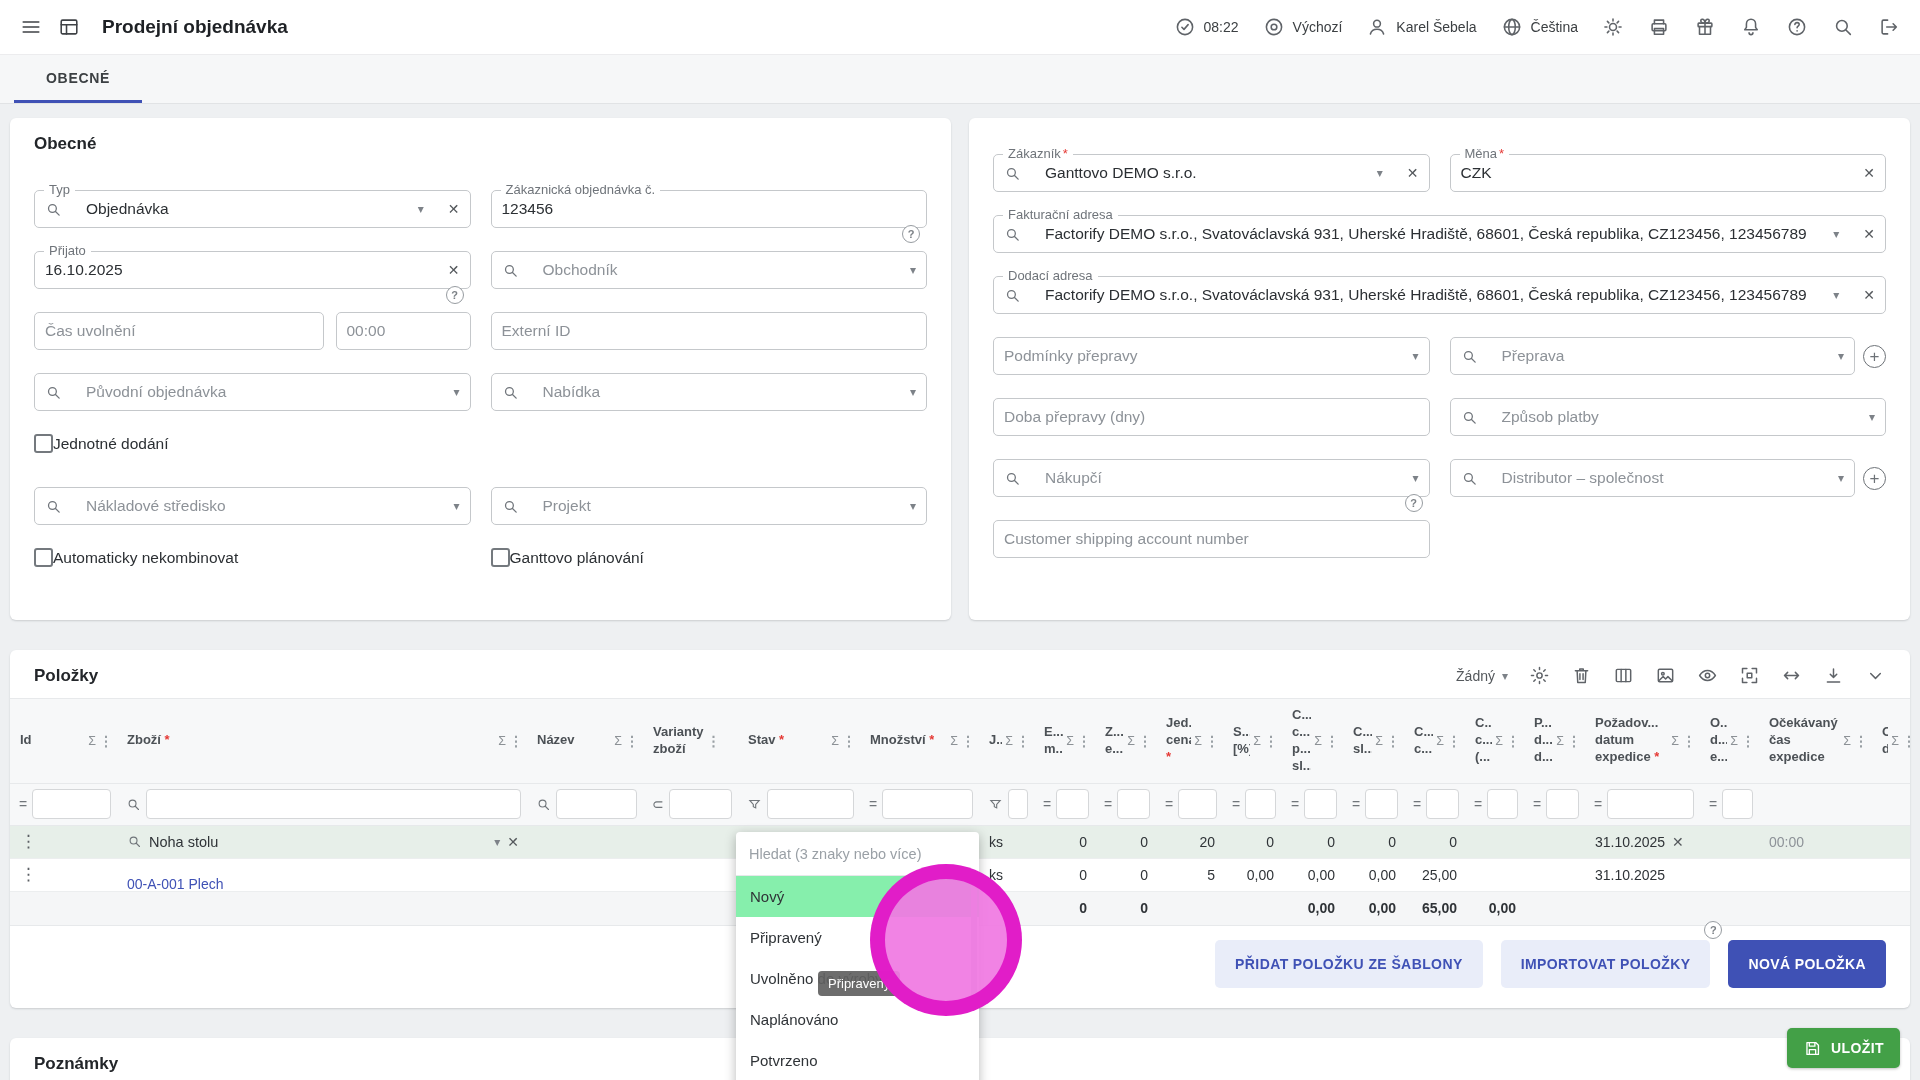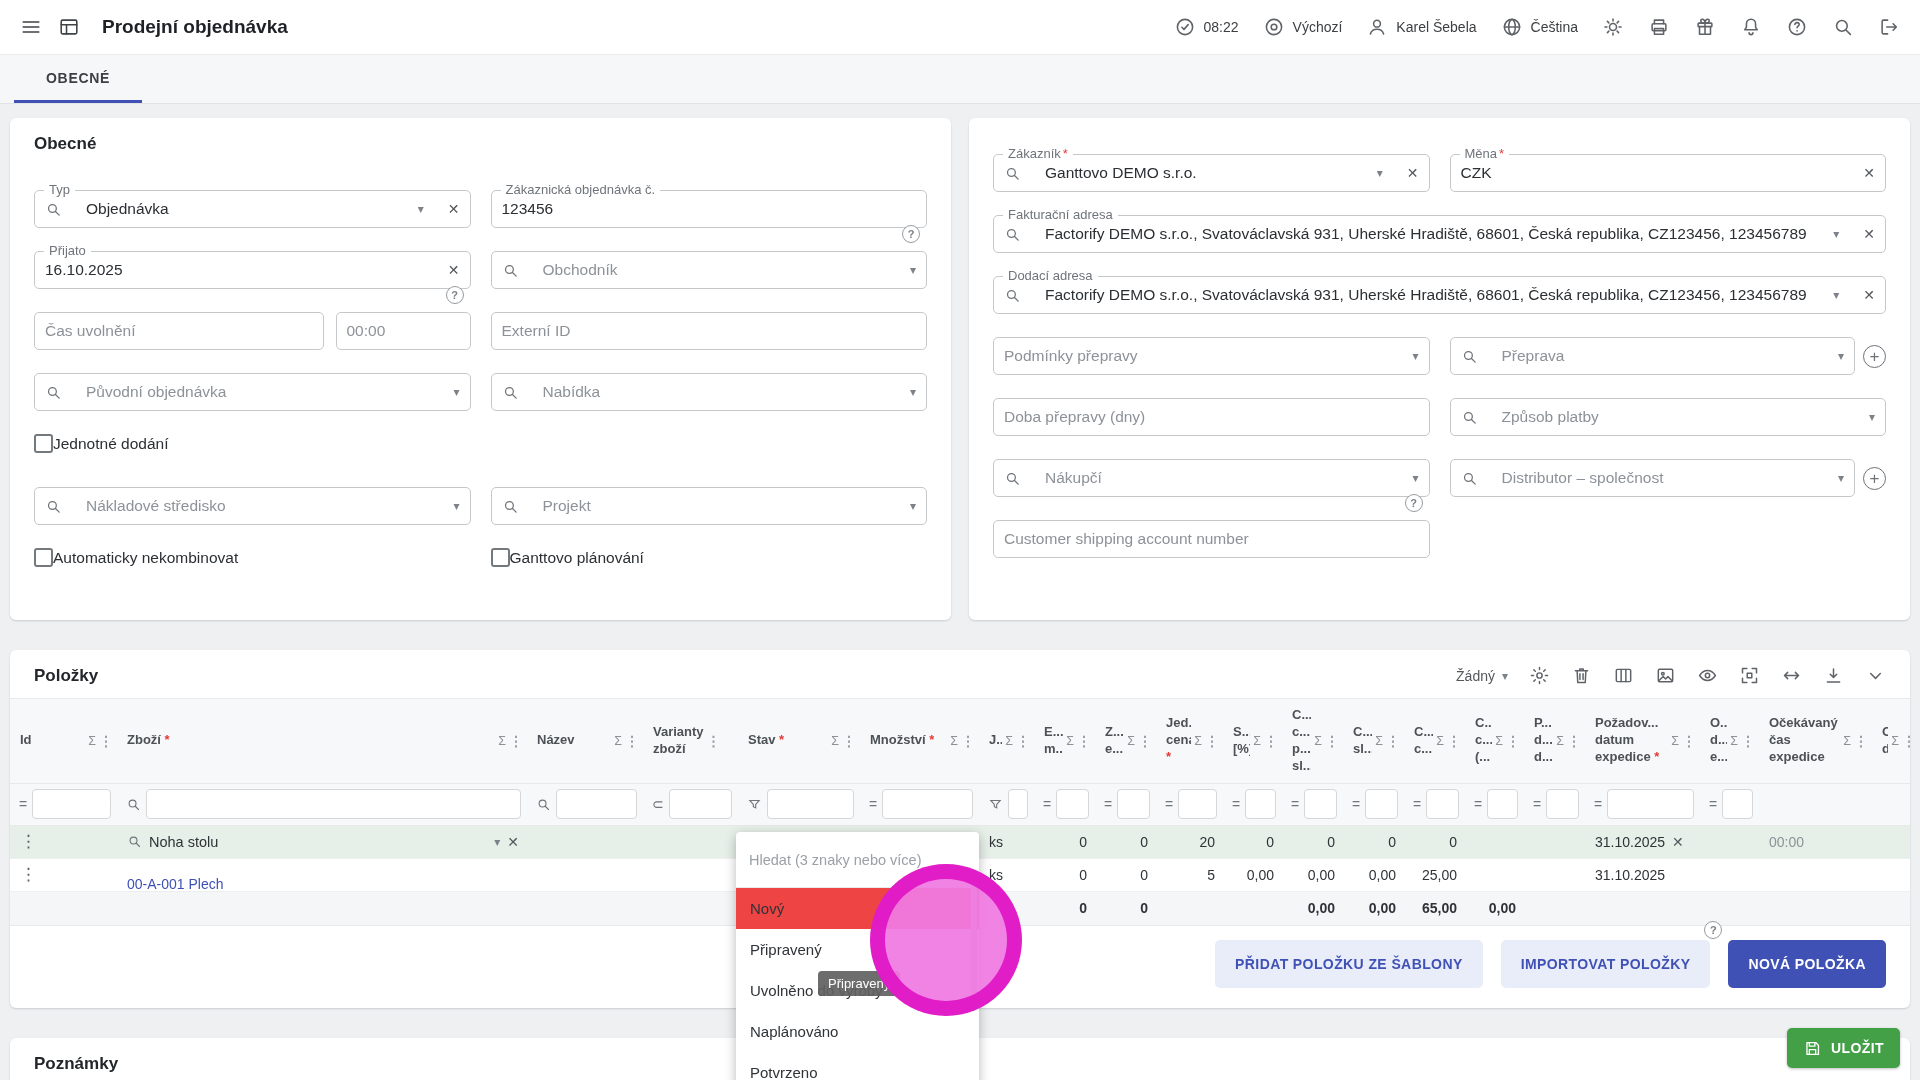--- a/index.html
+++ b/index.html
@@ -75,25 +75,25 @@
 .btn.tonal{background:#e9edf9;color:#3f51b5}
 .btn.primary{background:#3f51b5;color:#fff}
 .btnwrap{position:relative;display:inline-flex}
 .qpos-btn{position:absolute;top:-19px;right:-12px}
 
 .notes-panel{margin-top:30px;height:140px}
 .savebtn{position:absolute;right:20px;bottom:12px;height:40px;background:#43a047;color:#fff;border:none;border-radius:5px;display:flex;align-items:center;gap:9px;padding:0 16px;font-size:14px;font-weight:700;letter-spacing:.4px;cursor:pointer;z-index:20;box-shadow:0 1px 3px rgba(0,0,0,.25);font-family:inherit}
 .savebtn .ic{stroke:#fff;width:19px;height:19px}
 
 .dd{position:absolute;left:736px;top:832px;width:243px;height:300px;background:#fff;border-radius:4px;box-shadow:0 3px 12px rgba(0,0,0,.28);z-index:40;overflow:hidden}
-.ddsearch{height:56px;border-bottom:1px solid #e6e8ea;display:flex;align-items:center;padding:0 13px}
+.ddsearch{height:44px;border-bottom:1px solid #e6e8ea;display:flex;align-items:center;padding:0 13px}
 .ddsearch input{border:none;outline:none;width:100%;font-size:14.5px;font-family:inherit;background:transparent;color:#2f3337}
 .ddsearch input::placeholder{color:#9aa0a6}
 .opt{height:41px;display:flex;align-items:center;padding:0 14px;font-size:15px;color:#2f3337;cursor:pointer}
-.opt.sel{background:#ef4444}
+.opt.sel{background:#86efac}
 .ddbar{position:absolute;right:2px;top:48px;width:6px;height:118px;background:#c3c7cb;border-radius:3px;cursor:pointer}
 .tooltip{position:absolute;left:818px;top:971px;z-index:45;background:rgba(97,97,97,.92);color:#fff;font-size:13px;padding:5px 10px;border-radius:4px;white-space:nowrap}
 .clickmark{position:absolute;left:870px;top:864px;width:152px;height:152px;border-radius:50%;background:rgba(240,122,226,.93);border:15px solid rgba(224,19,197,.9);z-index:50;pointer-events:none}
 </style>
 </head>
 <body>
 
 <header class="topbar">
   <button class="iconbtn">
     <svg class="ic dark" viewBox="0 0 24 24">

